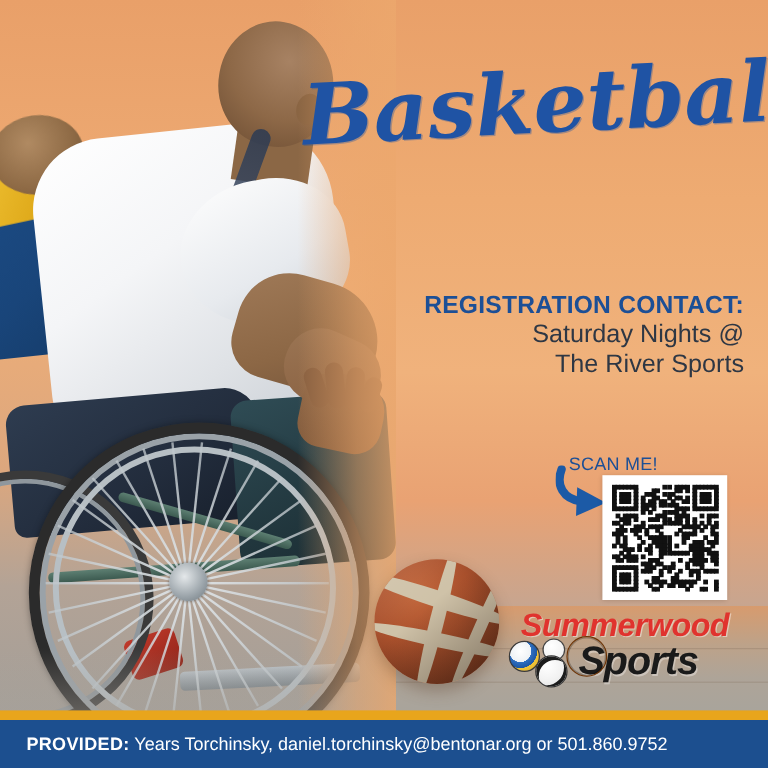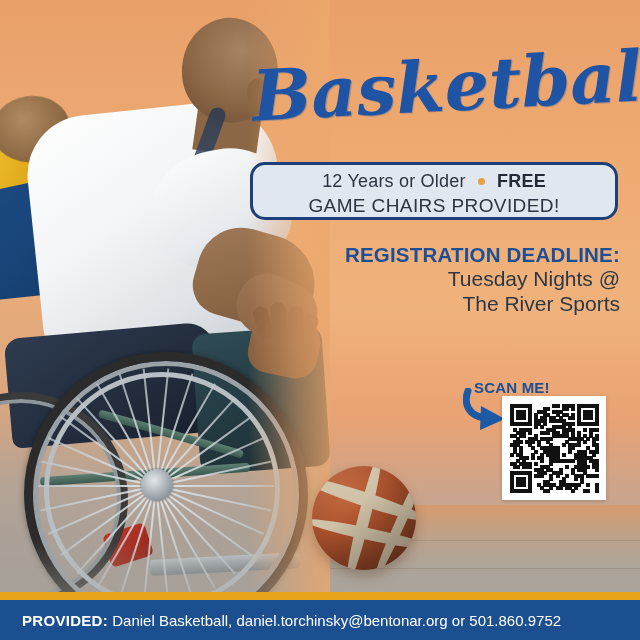--- a/index.html
+++ b/index.html
@@ -202,21 +202,21 @@
   .infoline2{font-size:19px;color:#2b3440;letter-spacing:.4px;margin-top:3px;}
 
   
   .details{position:absolute;left:300px;top:244px;width:320px;text-align:right;}
   .det-label{font-size:20.5px;font-weight:bold;color:#1c4f96;letter-spacing:.2px;line-height:1.12;}
   .det-value{font-size:21px;color:#2e3744;line-height:1.14;margin-bottom:1px;}
 
   
   .scanme{
     position:absolute;left:474px;top:379px;
-    font-size:15px;font-weight:bold;color:#1c4f96;letter-spacing:.2px;
+    font-size:15px;font-weight:normal;color:#1c4f96;letter-spacing:.2px;
   }
   .arrow{position:absolute;left:463px;top:388px;width:60px;height:42px;}
   .qr-panel{
     position:absolute;left:502px;top:396px;width:104px;height:104px;background:#ffffff;
     box-shadow:0 1px 4px rgba(0,0,0,.18);
   }
   .qr-grid{position:absolute;left:510px;top:404px;width:88px;height:88px;}
   .qm{position:absolute;background:#111;}
 
   
@@ -325,32 +325,24 @@
     <div class="ball-seam" style="left:-14px;top:26px;width:132px;height:14px;transform:rotate(18deg)"></div>
     <div class="ball-seam" style="left:-10px;top:62px;width:132px;height:12px;transform:rotate(12deg)"></div>
     <div class="ball-seam" style="left:46px;top:-16px;width:12px;height:136px;transform:rotate(14deg)"></div>
     <div class="ball-seam" style="left:84px;top:-10px;width:10px;height:130px;transform:rotate(24deg)"></div>
     <div class="ball-shade"></div>
   </div>
 
 
   <div class="script">Basketball</div>
 
-  <div class="infobox">
-    <div class="infoline1">
-      <span>12 Years or Older</span>
-      <span class="dot"></span>
-      <b>FREE</b>
-    </div>
-    <div class="infoline2">GAME CHAIRS PROVIDED!</div>
-  </div>
 
   <div class="details">
-    <div class="det-label">REGISTRATION DEADLINE:</div>
-    <div class="det-value">Tuesday Nights @</div>
+    <div class="det-label">REGISTRATION CONTACT:</div>
+    <div class="det-value">Saturday Nights @</div>
     <div class="det-value">The River Sports</div>
   </div>
 
   <div class="scanme">SCAN ME!</div>
   <svg class="arrow" viewBox="0 0 60 42">
     <path d="M5 3 C0 16, 6 28, 22 30" stroke="#1c5aa6" stroke-width="7" fill="none" stroke-linecap="round"></path>
     <polygon points="18,18 42,31 17,42" fill="#1c5aa6"></polygon>
   </svg>
   <div class="qr-panel"></div>
   <div class="qr-grid" id="qrgrid">
@@ -762,22 +754,30 @@
       <div class="qm" style="left: 15.1724px; top: 84.9655px; width: 4px; height: 4px;"></div>
       <div class="qm" style="left: 18.2069px; top: 84.9655px; width: 4px; height: 4px;"></div>
       <div class="qm" style="left: 33.3793px; top: 84.9655px; width: 4px; height: 4px;"></div>
       <div class="qm" style="left: 36.4138px; top: 84.9655px; width: 4px; height: 4px;"></div>
       <div class="qm" style="left: 60.6897px; top: 84.9655px; width: 4px; height: 4px;"></div>
       <div class="qm" style="left: 72.8276px; top: 84.9655px; width: 4px; height: 4px;"></div>
       <div class="qm" style="left: 75.8621px; top: 84.9655px; width: 4px; height: 4px;"></div>
       <div class="qm" style="left: 84.9655px; top: 84.9655px; width: 4px; height: 4px;"></div>
     </div>
 
+  <div class="sw">
+    <div class="sw-top">Summerwood</div>
+    <div class="sw-bottom">Sports</div>
+    <div class="ball-ico" style="left:4px;top:28px;width:24px;height:24px;background:radial-gradient(circle at 36% 32%,#ffffff 0%,#eef2f5 40%,#2f6fc0 41%,#1d57a4 62%,#f0c53a 63%,#d8a81e 100%);border:1px solid #3a3a3a;"></div>
+    <div class="ball-ico" style="left:32px;top:26px;width:17px;height:17px;background:radial-gradient(circle at 38% 32%,#ffffff 0%,#f2f2f2 70%,#dcdcdc 100%);border:1px solid #444;"></div>
+    <div class="ball-ico" style="left:26px;top:40px;width:25px;height:25px;background:radial-gradient(circle at 36% 30%,#ffffff 0%,#f1f1f1 55%,#dadada 100%);border:1px solid #333;box-shadow:inset 3px 4px 0 -1px #1c1c1c, inset -4px -3px 0 -2px #1c1c1c;"></div>
+    <div class="ball-ico" style="left:52px;top:24px;width:32px;height:32px;background:radial-gradient(circle at 35% 30%,#f3a košice 0%,#ef9434 0%,#e0781f 60%,#bd5c12 100%);border:1px solid #6d3508;box-shadow:inset 0 0 0 1px rgba(0,0,0,.25);"></div>
+  </div>
 
   <div class="stripe"></div>
   <div class="contact">
     <div class="contact-inner">
       <b>PROVIDED:</b>
-      <span>Daniel Basketball, daniel.torchinsky@bentonar.org or 501.860.9752</span>
+      <span>Years Torchinsky, daniel.torchinsky@bentonar.org or 501.860.9752</span>
     </div>
   </div>
 
 </div>
 
 </body></html>

